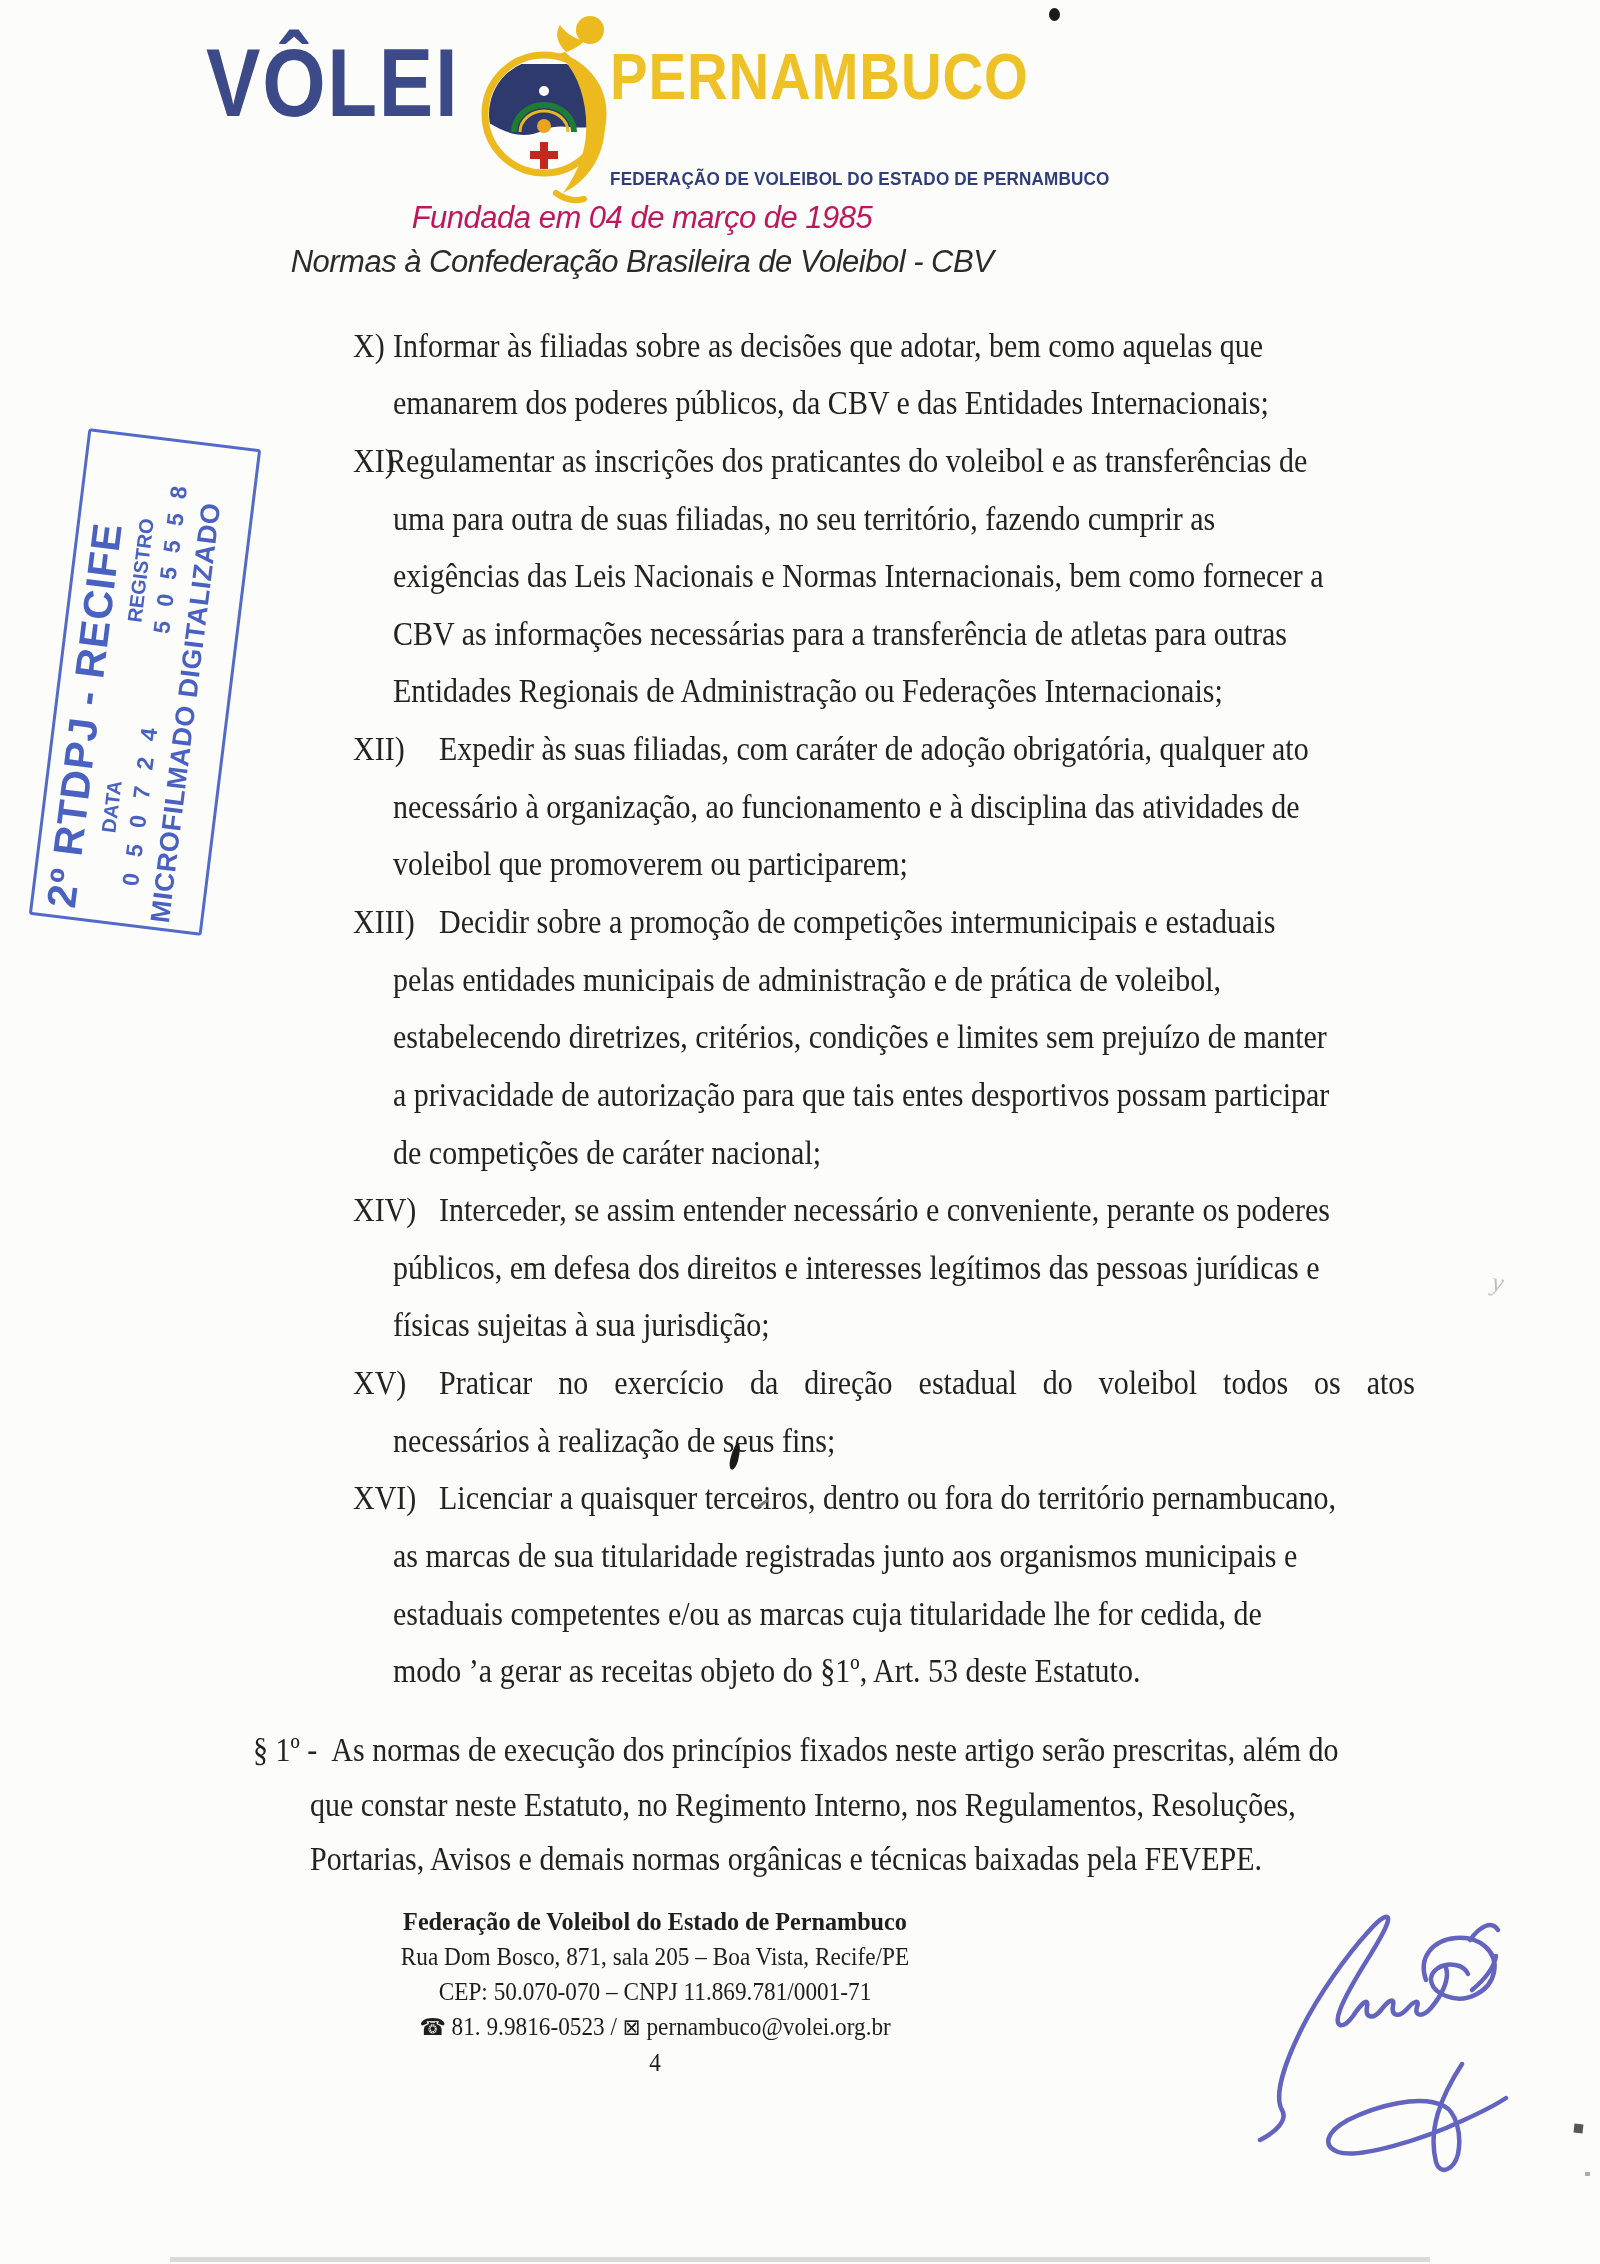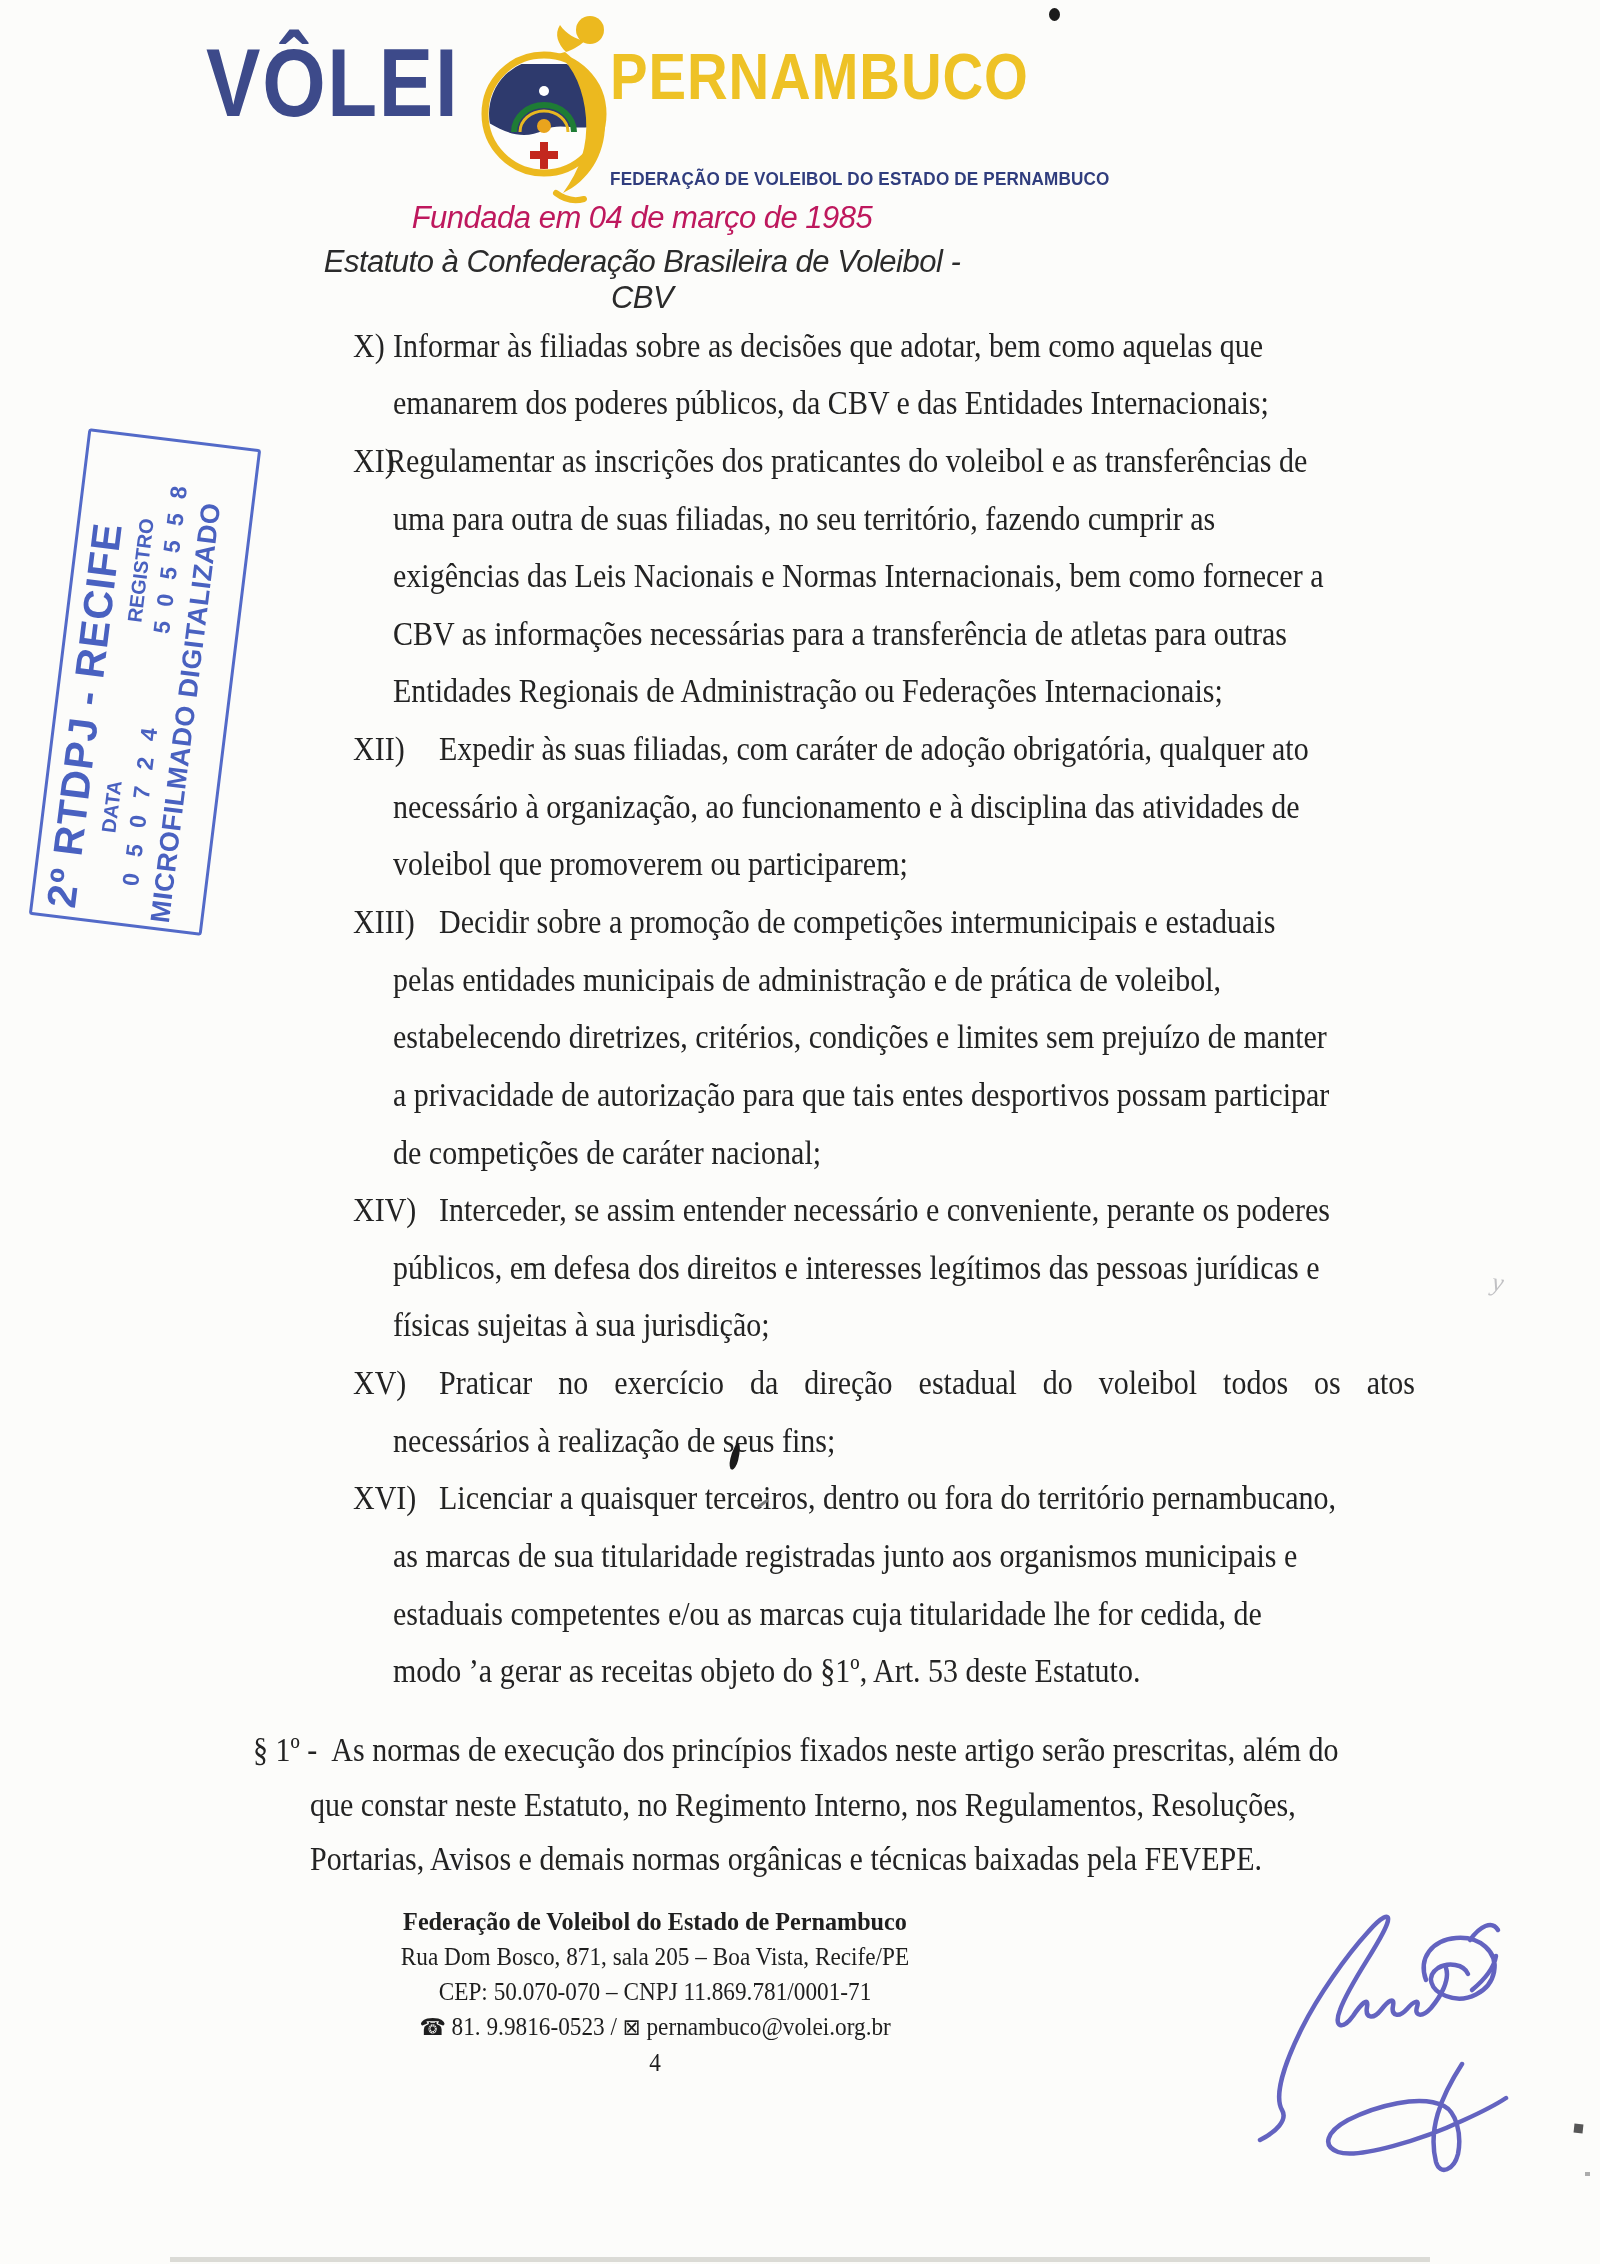--- a/index.html
+++ b/index.html
@@ -94,21 +94,21 @@
   <circle cx="74" cy="110" r="59" fill="none" stroke="#ecb91f" stroke-width="7"></circle>
   <circle cx="120" cy="26" r="14" fill="#ecb91f"></circle>
   <path d="M95,48 C119,68 135,92 135,120 C135,152 118,177 93,189 C110,166 118,142 116,114 C114,86 104,64 88,50 Z" fill="#ecb91f"></path>
   <path d="M96,48 C88,40 84,30 90,21 C96,30 106,35 115,37 C108,43 102,46 96,48 Z" fill="#ecb91f"></path>
   <path d="M86,189 q13,10 28,6" fill="none" stroke="#ecb91f" stroke-width="6" stroke-linecap="round"></path>
 </svg>
 
 <div class="abs brand-pe">PERNAMBUCO</div>
 <div class="abs subtitle">FEDERAÇÃO DE VOLEIBOL DO ESTADO DE PERNAMBUCO</div>
 <div class="abs founded">Fundada em 04 de março de 1985</div>
-<div class="abs affiliation">Estatuto à Confederação Brasileira de Voleibol - CBV</div>
+<div class="abs affiliation">Normas à Confederação Brasileira de Voleibol - CBV</div>
 
 <div class="abs stamp">
   <div class="st-title">2º RTDPJ - RECIFE</div>
   <div class="st-row1">
     <span class="st-data-label">DATA</span>
     <span class="st-reg-label">REGISTRO</span>
   </div>
   <div class="st-row2">
     <span class="st-data-val">0 5 0 7 2 4</span>
     <span class="st-reg-val">5 0 5 5 5 8</span>

